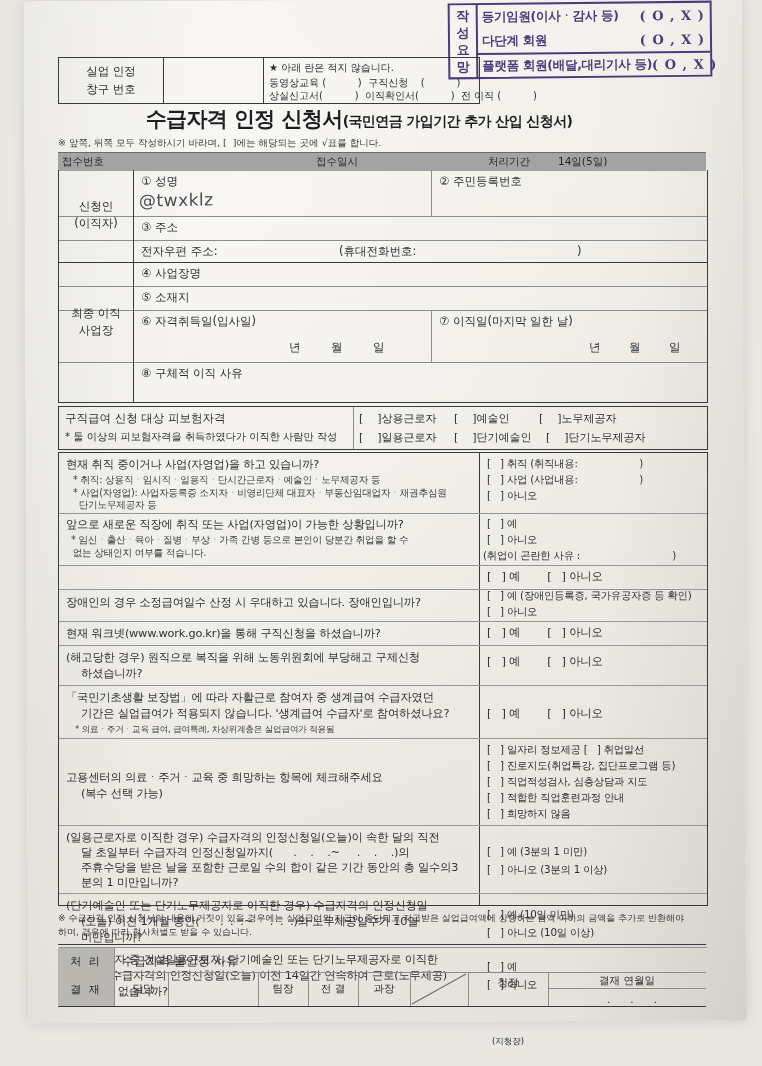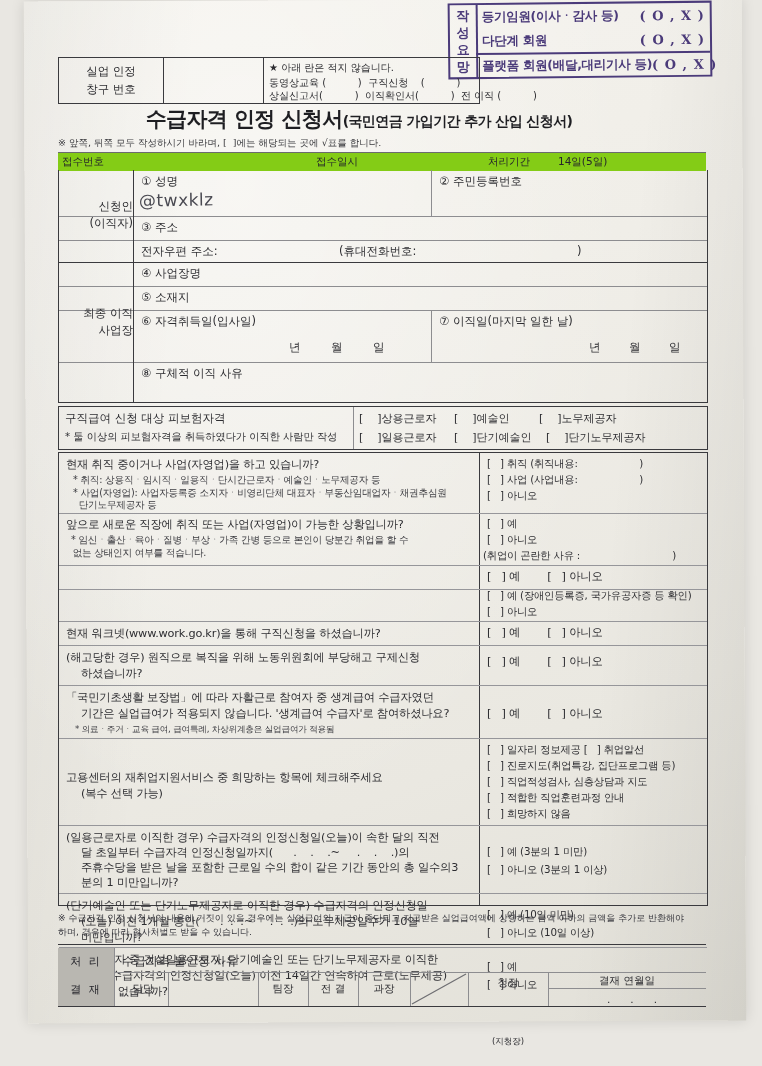--- a/index.html
+++ b/index.html
@@ -65,31 +65,31 @@
   #hdrtable .n2{top:18px;}
   #hdrtable .n3{top:31px;}
 
   
   #title{left:0;top:105px;width:718px;text-align:center;}
   #title .main{font-size:21px;font-weight:bold;color:#1e1e22;letter-spacing:-.6px;}
   #title .sub{font-size:14px;font-weight:bold;color:#1e1e22;letter-spacing:-.6px;}
   #guide{left:58px;top:137px;font-size:9.5px;color:#3a3a3e;}
 
   
-  #rbar{left:58px;top:152px;width:648px;height:18px;background:#84cc16;border-top:1px solid #6b6b6e;}
+  #rbar{left:58px;top:152px;width:648px;height:18px;background:#a3a3a3;border-top:1px solid #6b6b6e;}
   #rbar .cell{position:absolute;top:2px;font-size:10.5px;color:#24242a;}
 
   
   #mainbox{left:58px;top:170px;width:648px;height:232px;border:1.4px solid #3a3a3e;border-top:none;}
   .hl{position:absolute;left:0;right:0;height:0;border-top:1px solid #8d8d90;}
   .hl.strong{border-top:1.3px solid #3a3a3e;}
   .vl{position:absolute;top:0;bottom:0;width:0;border-left:1px solid #8d8d90;}
   .vl.strong{border-left:1.3px solid #3a3a3e;}
 
-  .sidelbl{position:absolute;left:0;width:74px;text-align:right;font-size:11.5px;color:#2d2d31;line-height:1.5;}
+  .sidelbl{position:absolute;left:0;width:74px;text-align:center;font-size:11.5px;color:#2d2d31;line-height:1.5;}
   .fld{position:absolute;font-size:11.5px;color:#2d2d31;white-space:pre;}
   .hand{
     position:absolute;font-family:"DejaVu Sans","Liberation Sans",sans-serif;
     font-size:17px;color:#4a4a52;letter-spacing:.5px;
     transform:rotate(-1deg);
   }
 
   
   #qbox{left:58px;top:406px;width:648px;height:42px;border:1.4px solid #3a3a3e;}
   #qbox .l{position:absolute;left:6px;font-size:11.5px;color:#2d2d31;white-space:pre;}
@@ -248,40 +248,41 @@
     <div class="qL note" style="top:81px;left:12px">* 임신ㆍ출산ㆍ육아ㆍ질병ㆍ부상ㆍ가족 간병 등으로 본인이 당분간 취업을 할 수</div>
     <div class="qL note" style="top:94px;left:8px">  없는 상태인지 여부를 적습니다.</div>
     <div class="qR sm" style="top:64px;left:428px">[   ] 예</div>
     <div class="qR sm" style="top:80px;left:428px">[   ] 아니오</div>
     <div class="qR sm" style="top:96px;left:424px">(취업이 곤란한 사유 :                              )</div>
     <div class="qsep" style="top:112px"></div>
 
     <div class="qR" style="top:116px;left:428px">[   ] 예        [   ] 아니오</div>
     <div class="qsep" style="top:136px"></div>
 
+    <div class="qL" style="top:142px">장애인의 경우 소정급여일수 산정 시 우대하고 있습니다. 장애인입니까?</div>
     <div class="qR sm" style="top:136px;left:428px">[   ] 예 (장애인등록증, 국가유공자증 등 확인)</div>
     <div class="qR sm" style="top:152px;left:428px">[   ] 아니오</div>
     <div class="qsep" style="top:168px"></div>
 
     <div class="qL" style="top:173px">현재 워크넷(www.work.go.kr)을 통해 구직신청을 하셨습니까?</div>
     <div class="qR" style="top:172px;left:428px">[   ] 예        [   ] 아니오</div>
     <div class="qsep" style="top:192px"></div>
 
     <div class="qL" style="top:197px">(해고당한 경우) 원직으로 복직을 위해 노동위원회에 부당해고 구제신청</div>
     <div class="qL" style="top:213px;left:22px">하셨습니까?</div>
     <div class="qR" style="top:201px;left:428px">[   ] 예        [   ] 아니오</div>
     <div class="qsep" style="top:232px"></div>
 
     <div class="qL" style="top:237px">「국민기초생활 보장법」에 따라 자활근로 참여자 중 생계급여 수급자였던</div>
     <div class="qL" style="top:253px;left:22px">기간은 실업급여가 적용되지 않습니다. '생계급여 수급자'로 참여하셨나요?</div>
     <div class="qL note2" style="top:271px;left:16px">* 의료ㆍ주거ㆍ교육 급여, 급여특례, 차상위계층은 실업급여가 적용됨</div>
     <div class="qR" style="top:253px;left:428px">[   ] 예        [   ] 아니오</div>
     <div class="qsep" style="top:285px"></div>
 
-    <div class="qL" style="top:317px">고용센터의 재취업지원서비스 중 희망하는 항목에 체크해주세요</div>
+    <div class="qL" style="top:317px">고용센터의 의료ㆍ주거ㆍ교육 중 희망하는 항목에 체크해주세요</div>
     <div class="qL" style="top:333px;left:22px">(복수 선택 가능)</div>
     <div class="qR sm" style="top:290px;left:428px">[   ] 일자리 정보제공 [   ] 취업알선</div>
     <div class="qR sm" style="top:306px;left:428px">[   ] 진로지도(취업특강, 집단프로그램 등)</div>
     <div class="qR sm" style="top:322px;left:428px">[   ] 직업적성검사, 심층상담과 지도</div>
     <div class="qR sm" style="top:338px;left:428px">[   ] 적합한 직업훈련과정 안내</div>
     <div class="qR sm" style="top:354px;left:428px">[   ] 희망하지 않음</div>
     <div class="qsep" style="top:372px"></div>
 
     <div class="qL" style="top:377px">(일용근로자로 이직한 경우) 수급자격의 인정신청일(오늘)이 속한 달의 직전</div>
     <div class="qL" style="top:392px;left:22px">달 초일부터 수급자격 인정신청일까지(      .    .    .~     .    .    .)의</div>

